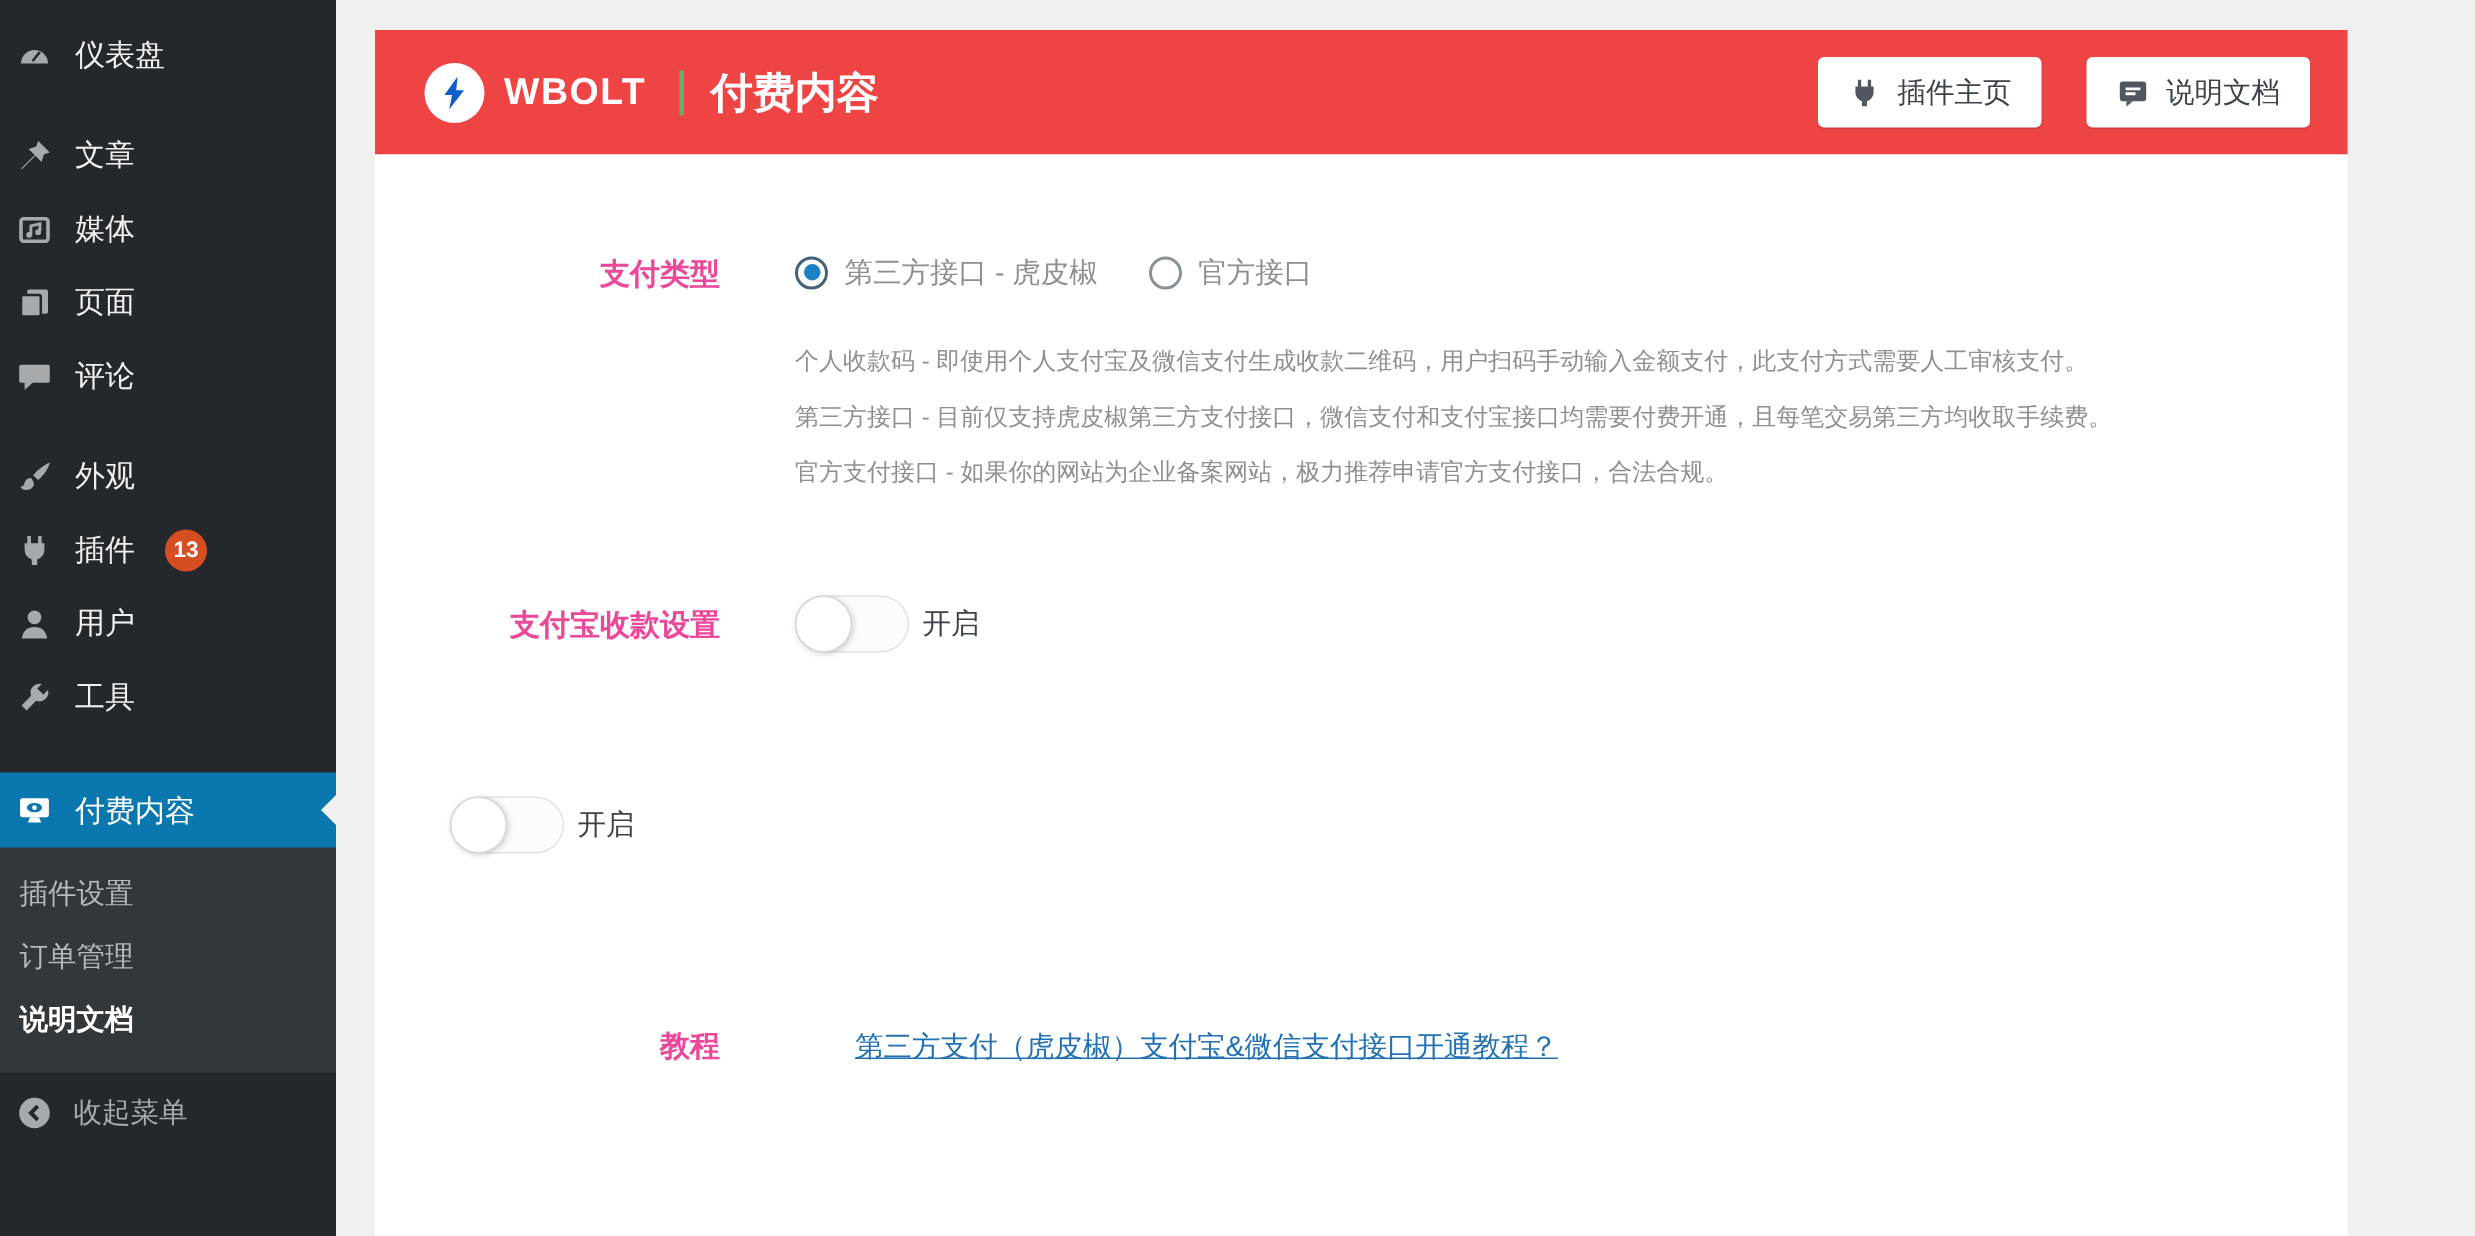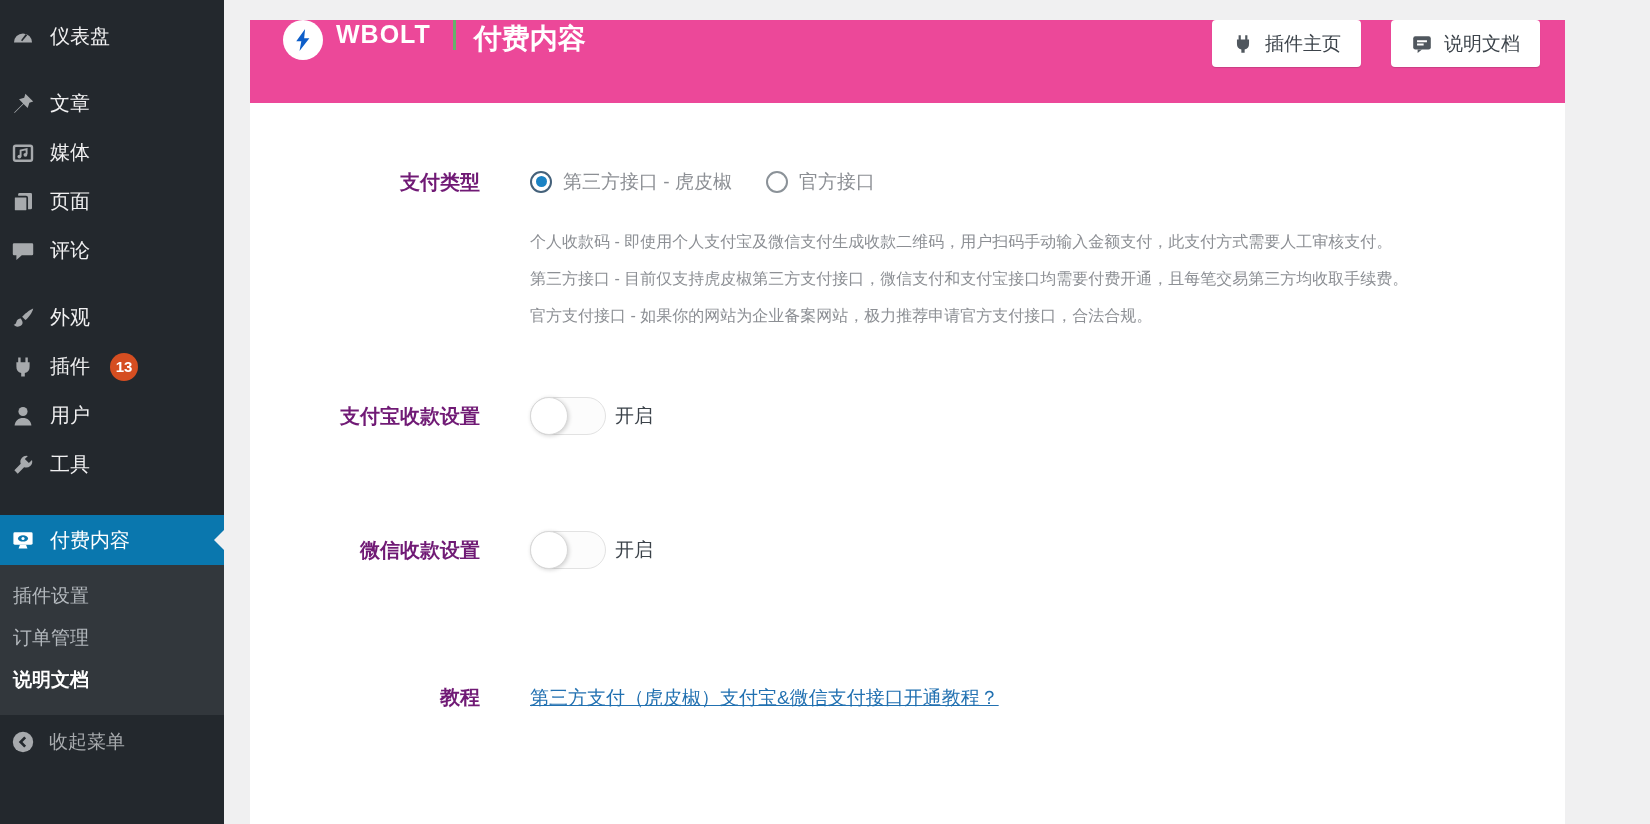--- a/index.html
+++ b/index.html
@@ -46,21 +46,21 @@
   }
   .submenu .sub-item.current { color:#fff; font-weight:bold; }
   .collapse-item {
     height:48px; margin-top:3px; display:flex; align-items:center; gap:13px;
     padding-left:9px; font-size:19px; color:#a7aaad; cursor:pointer;
   }
 
   
   .main { position:absolute; left:250px; top:20px; width:1315px; }
   .banner {
-    height:83px; background:#ec4899; display:flex; 
+    height:83px; background:#ef4444; display:flex; align-items:center;
     padding:0 25px 0 33px; color:#fff;
   }
   .logo-circle {
     width:40px; height:40px; border-radius:50%; background:#fff;
     display:flex; align-items:center; justify-content:center; flex:0 0 40px;
   }
   .logo-circle svg { width:26px; height:26px; }
   .brand { font-size:25px; font-weight:bold; letter-spacing:1px; margin-left:13px; }
   .vdiv { width:3px; height:30px; background:#66b06b; margin:0 18px 0 22px; }
   .page-title { font-size:28px; font-weight:bold; }
@@ -70,21 +70,21 @@
     padding:0 20px; display:flex; align-items:center; gap:11px;
     font-size:19px; color:#3c434a; cursor:pointer;
     font-family:inherit; box-shadow:0 1px 1px rgba(0,0,0,.15);
   }
   .hbtn svg { width:22px; height:22px; }
 
   .card { background:#fff; min-height:721px; padding-top:64px; padding-bottom:40px; }
   .row { display:flex; align-items:center; }
   .th {
     width:230px; text-align:right; font-weight:bold; font-size:20px;
-    color:#701a75; flex:0 0 230px;
+    color:#ec4899; flex:0 0 230px;
   }
   .td { margin-left:50px; display:flex; align-items:center; }
   .row-radio .th { align-self:flex-start; padding-top:2px; }
 
   
   .radios { gap:34px; font-size:19px; color:#8c8f94;text-align:right; }
   .radio { display:flex; align-items:center; gap:11px; cursor:pointer; }
   .rcirc {
     width:22px; height:22px; border-radius:50%; background:#fff;
     border:2px solid #8b9298; display:inline-flex; align-items:center; justify-content:center;
@@ -108,21 +108,21 @@
     border:1px solid #e2e2e2; position:relative; cursor:pointer; flex:0 0 76px;
   }
   .knob {
     position:absolute; left:-1px; top:-1px; width:38px; height:38px;
     border-radius:50%; background:#fff; border:1px solid #d8d8d8;
     box-shadow:1px 1px 4px rgba(0,0,0,.18);
   }
   .toggle-label { margin-left:9px; font-size:19px; color:#3c434a; }
 
   
-  .row-tutorial { margin-top:115px; }
+  .row-tutorial { margin-top:115px;gap:40px; }
   .tutorial-link { font-size:19px; color:#2271b1; text-decoration:underline; cursor:pointer; }
 </style>
 </head>
 <body>
 
 <div class="screen">
 
   <aside class="sidebar">
     <ul class="menu">
 
@@ -314,21 +314,20 @@
         <div class="th">支付宝收款设置</div>
         <div class="td">
           <div class="toggle">
             <span class="knob"></span>
           </div>
           <span class="toggle-label">开启</span>
         </div>
       </div>
 
       <div class="row row-wechat">
-        <div class="th">微信收款设置</div>
         <div class="td">
           <div class="toggle">
             <span class="knob"></span>
           </div>
           <span class="toggle-label">开启</span>
         </div>
       </div>
 
       <div class="row row-tutorial">
         <div class="th">教程</div>

